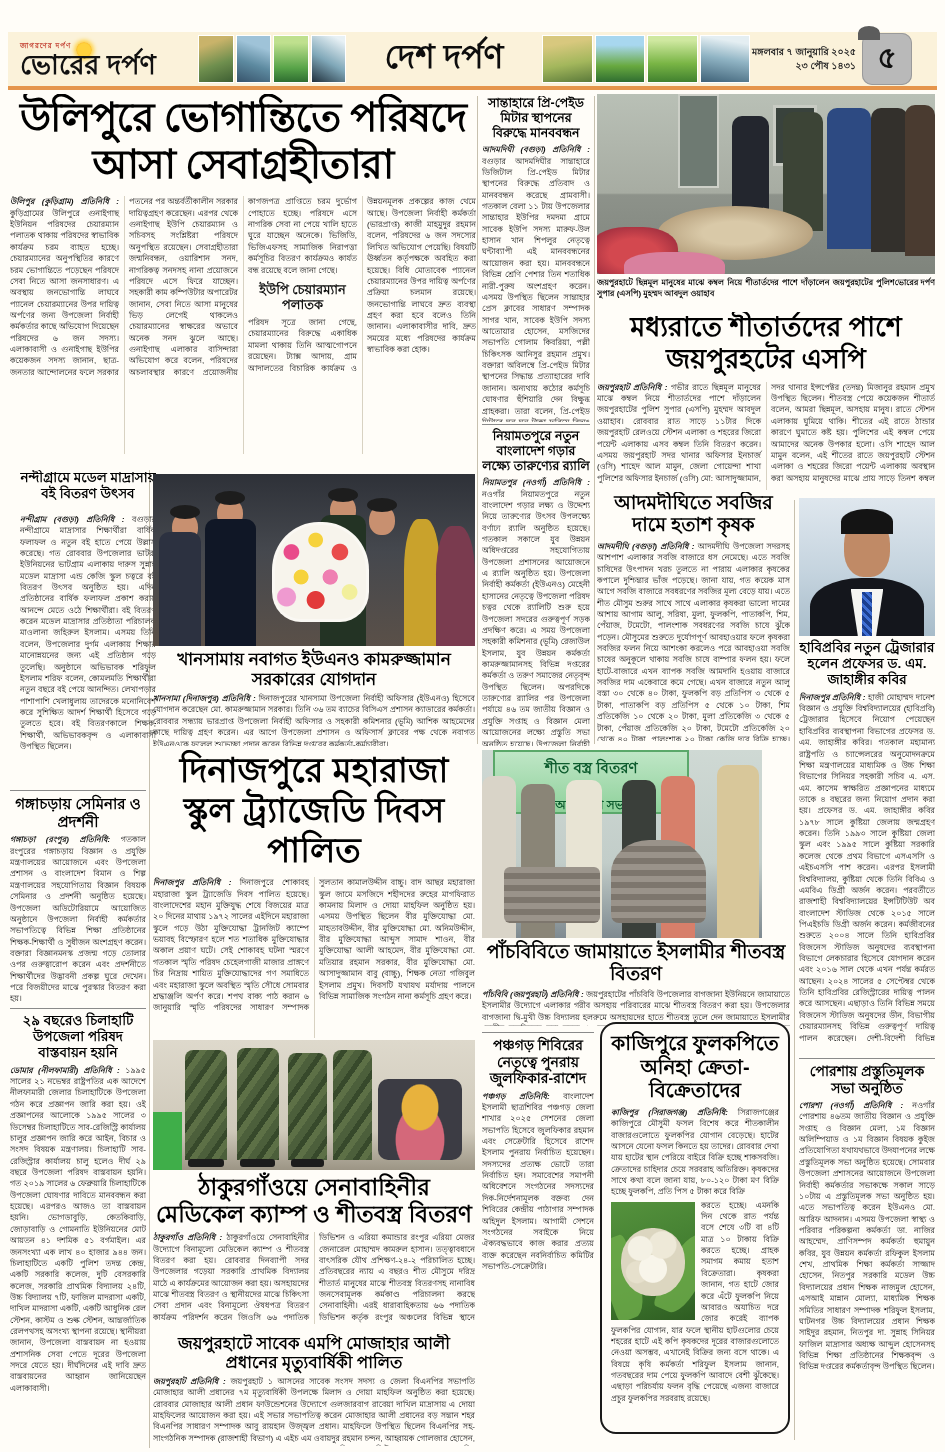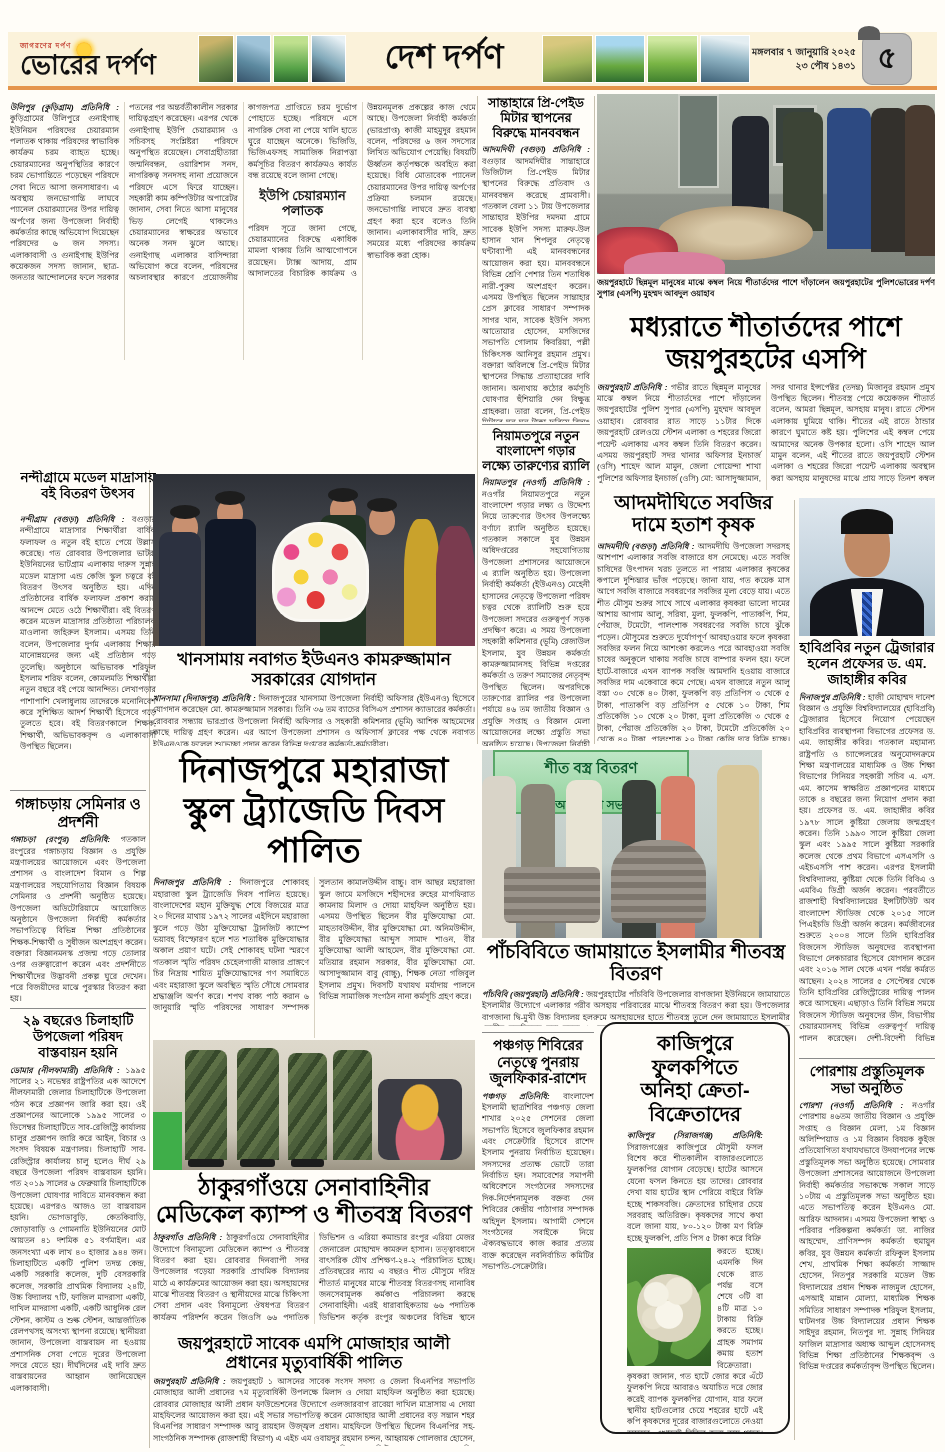--- a/index.html
+++ b/index.html
@@ -105,21 +105,21 @@
   #ph-cauli { background:linear-gradient(160deg,#55923d 0%,#3f7a2e 60%,#2e5c22 100%); float:left; width:84px; height:118px; margin:2px 6px 2px 0; }
   #ph-cauli .curd { position:absolute; left:12%; top:22%; width:76%; height:58%;
     background:
       radial-gradient(circle at 30% 30%, #f4f1e4 0 18%, transparent 20%),
       radial-gradient(circle at 65% 25%, #eee9d8 0 20%, transparent 22%),
       radial-gradient(circle at 50% 60%, #f8f5ea 0 26%, transparent 28%),
       radial-gradient(circle at 25% 65%, #e6e0cc 0 16%, transparent 18%),
       #dcd6c0; border-radius:48%; }
   #ph-cauli .leaf { position:absolute; width:40%; height:70%; background:#6fae4b; border-radius:50% 10% 50% 10%; opacity:.8; }
 
-  .box { border:2.5px solid #1a1a1a; border-radius:16px; padding:8px 25px; background:#fffdf8; }
+  .box { border:2.5px solid #1a1a1a; border-radius:16px; padding:8px 9px; background:#fffdf8; }
 </style>
 </head>
 <body>
 
 <div id="page">
 
   <div id="masthead">
     <div class="logo-wrap">
       <span class="logo-sun"></span>
       <span class="logo-tagline">জাগরণের দর্পণ</span>
@@ -147,20 +147,21 @@
       <span>৫</span>
     </div>
   </div>
 
   <div class="vr" style="left:477px; top:96px; height:648px;"></div>
   <div class="vr" style="left:594px; top:96px; height:648px;"></div>
   <div class="vr" style="left:149px; top:470px; height:978px;"></div>
   <div class="vr" style="left:794px; top:500px; height:940px;"></div>
 
   <div class="art" style="left:10px; top:94px; width:466px; height:372px;">
+    <h1 class="hd hd-xl">উলিপুরে ভোগান্তিতে পরিষদে আসা সেবাগ্রহীতারা</h1>
     <div class="bt cols4" style="height:258px; margin-top:8px;">
       <p><span class="dl">উলিপুর (কুড়িগ্রাম) প্রতিনিধি :</span>
          <span>কুড়িগ্রামের উলিপুরে গুনাইগাছ ইউনিয়ন পরিষদের চেয়ারম্যান পলাতক থাকায় পরিষদের স্বাভাবিক কার্যক্রম চরম ব্যাহত হচ্ছে। চেয়ারম্যানের অনুপস্থিতির কারণে চরম ভোগান্তিতে পড়েছেন পরিষদে সেবা নিতে আসা জনসাধারণ। এ অবস্থায় জনভোগান্তি লাঘবে প্যানেল চেয়ারম্যানের উপর দায়িত্ব অর্পণের জন্য উপজেলা নির্বাহী কর্মকর্তার কাছে অভিযোগ দিয়েছেন পরিষদের ৬ জন সদস্য। এলাকাবাসী ও গুনাইগাছ ইউপির কয়েকজন সদস্য জানান, ছাত্র-জনতার আন্দোলনের ফলে সরকার পতনের পর অন্তর্বর্তীকালীন সরকার দায়িত্বগ্রহণ করেছেন। এরপর থেকে গুনাইগাছ ইউপি চেয়ারম্যান ও সচিবসহ সংশ্লিষ্টরা পরিষদে অনুপস্থিত রয়েছেন। সেবাগ্রহীতারা জন্মনিবন্ধন, ওয়ারিশান সনদ, নাগরিকত্ব সনদসহ নানা প্রয়োজনে পরিষদে এসে ফিরে যাচ্ছেন। সহকারী কাম কম্পিউটার অপারেটর জানান, সেবা নিতে আসা মানুষের ভিড় লেগেই থাকলেও চেয়ারম্যানের স্বাক্ষরের অভাবে অনেক সনদ ঝুলে আছে। গুনাইগাছ এলাকার বাসিন্দারা অভিযোগ করে বলেন, পরিষদের অচলাবস্থার কারণে প্রয়োজনীয় কাগজপত্র প্রাপ্তিতে চরম দুর্ভোগ পোহাতে হচ্ছে। পরিষদে এসে নাগরিক সেবা না পেয়ে খালি হাতে ঘুরে যাচ্ছেন অনেকে। ভিজিডি, ভিজিএফসহ সামাজিক নিরাপত্তা কর্মসূচির বিতরণ কার্যক্রমও কার্যত বন্ধ রয়েছে বলে জানা গেছে।</span></p>
       <h3 class="subhd">ইউপি চেয়ারম্যান পলাতক</h3>
       <p><span>পরিষদ সূত্রে জানা গেছে, চেয়ারম্যানের বিরুদ্ধে একাধিক মামলা থাকায় তিনি আত্মগোপনে রয়েছেন। ট্যাক্স আদায়, গ্রাম আদালতের বিচারিক কার্যক্রম ও উন্নয়নমূলক প্রকল্পের কাজ থেমে আছে। উপজেলা নির্বাহী কর্মকর্তা (ভারপ্রাপ্ত) কাজী মাহমুদুর রহমান বলেন, পরিষদের ৬ জন সদস্যের লিখিত অভিযোগ পেয়েছি। বিষয়টি ঊর্ধ্বতন কর্তৃপক্ষকে অবহিত করা হয়েছে। বিধি মোতাবেক প্যানেল চেয়ারম্যানের উপর দায়িত্ব অর্পণের প্রক্রিয়া চলমান রয়েছে। জনভোগান্তি লাঘবে দ্রুত ব্যবস্থা গ্রহণ করা হবে বলেও তিনি জানান। এলাকাবাসীর দাবি, দ্রুত সময়ের মধ্যে পরিষদের কার্যক্রম স্বাভাবিক করা হোক।</span></p>
     </div>
   </div>
 
   <div class="art" style="left:482px; top:96px; width:108px; height:326px;">
     <h2 class="hd hd-xs">সান্তাহারে প্রি-পেইড মিটার স্থাপনের বিরুদ্ধে মানববন্ধন</h2>

